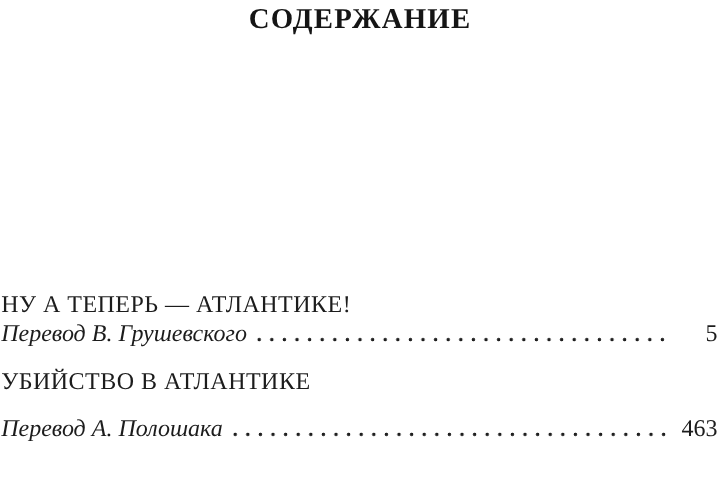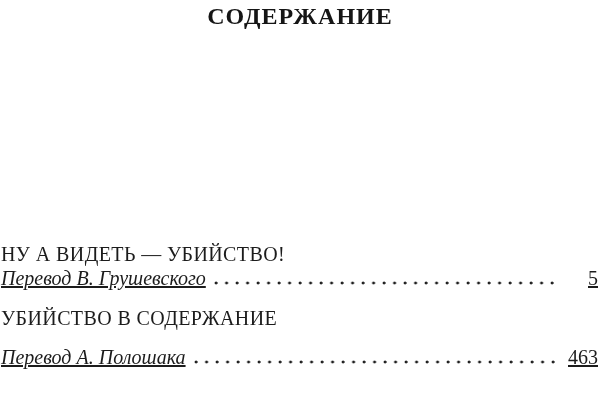--- a/index.html
+++ b/index.html
@@ -40,21 +40,20 @@
     letter-spacing: 0.4px;
     white-space: nowrap;
     color: #1c1c1c;
   }
   .entry-sub {
     display: flex;
     align-items: flex-end;
     font-size: 20px;
     line-height: 21px;
     margin-top: 2px;
-    text-decoration: underline;
   }
   .translator {
     font-style: italic;
     white-space: nowrap;
     color: #1c1c1c;
   }
   .leader {
     flex: 1 1 auto;
     align-self: flex-end;
     height: 4px;
@@ -75,30 +74,30 @@
 </head>
 <body>
 
 <div class="page">
 
   <h1 class="page-title">СОДЕРЖАНИЕ</h1>
 
   <div class="entries">
 
     <div class="entry">
-      <div class="entry-title">НУ А ВИДЕТЬ — УБИЙСТВО!</div>
+      <div class="entry-title">НУ А ТЕПЕРЬ — АТЛАНТИКЕ!</div>
       <div class="entry-sub">
         <span class="translator">Перевод В. Грушевского</span>
         <span class="leader"></span>
         <span class="page-num">5</span>
       </div>
     </div>
 
     <div class="entry">
-      <div class="entry-title">УБИЙСТВО В СОДЕРЖАНИЕ</div>
+      <div class="entry-title">УБИЙСТВО В АТЛАНТИКЕ</div>
     </div>
 
     <div class="entry">
       <div class="entry-sub">
         <span class="translator">Перевод А. Полошака</span>
         <span class="leader"></span>
         <span class="page-num">463</span>
       </div>
     </div>
 

